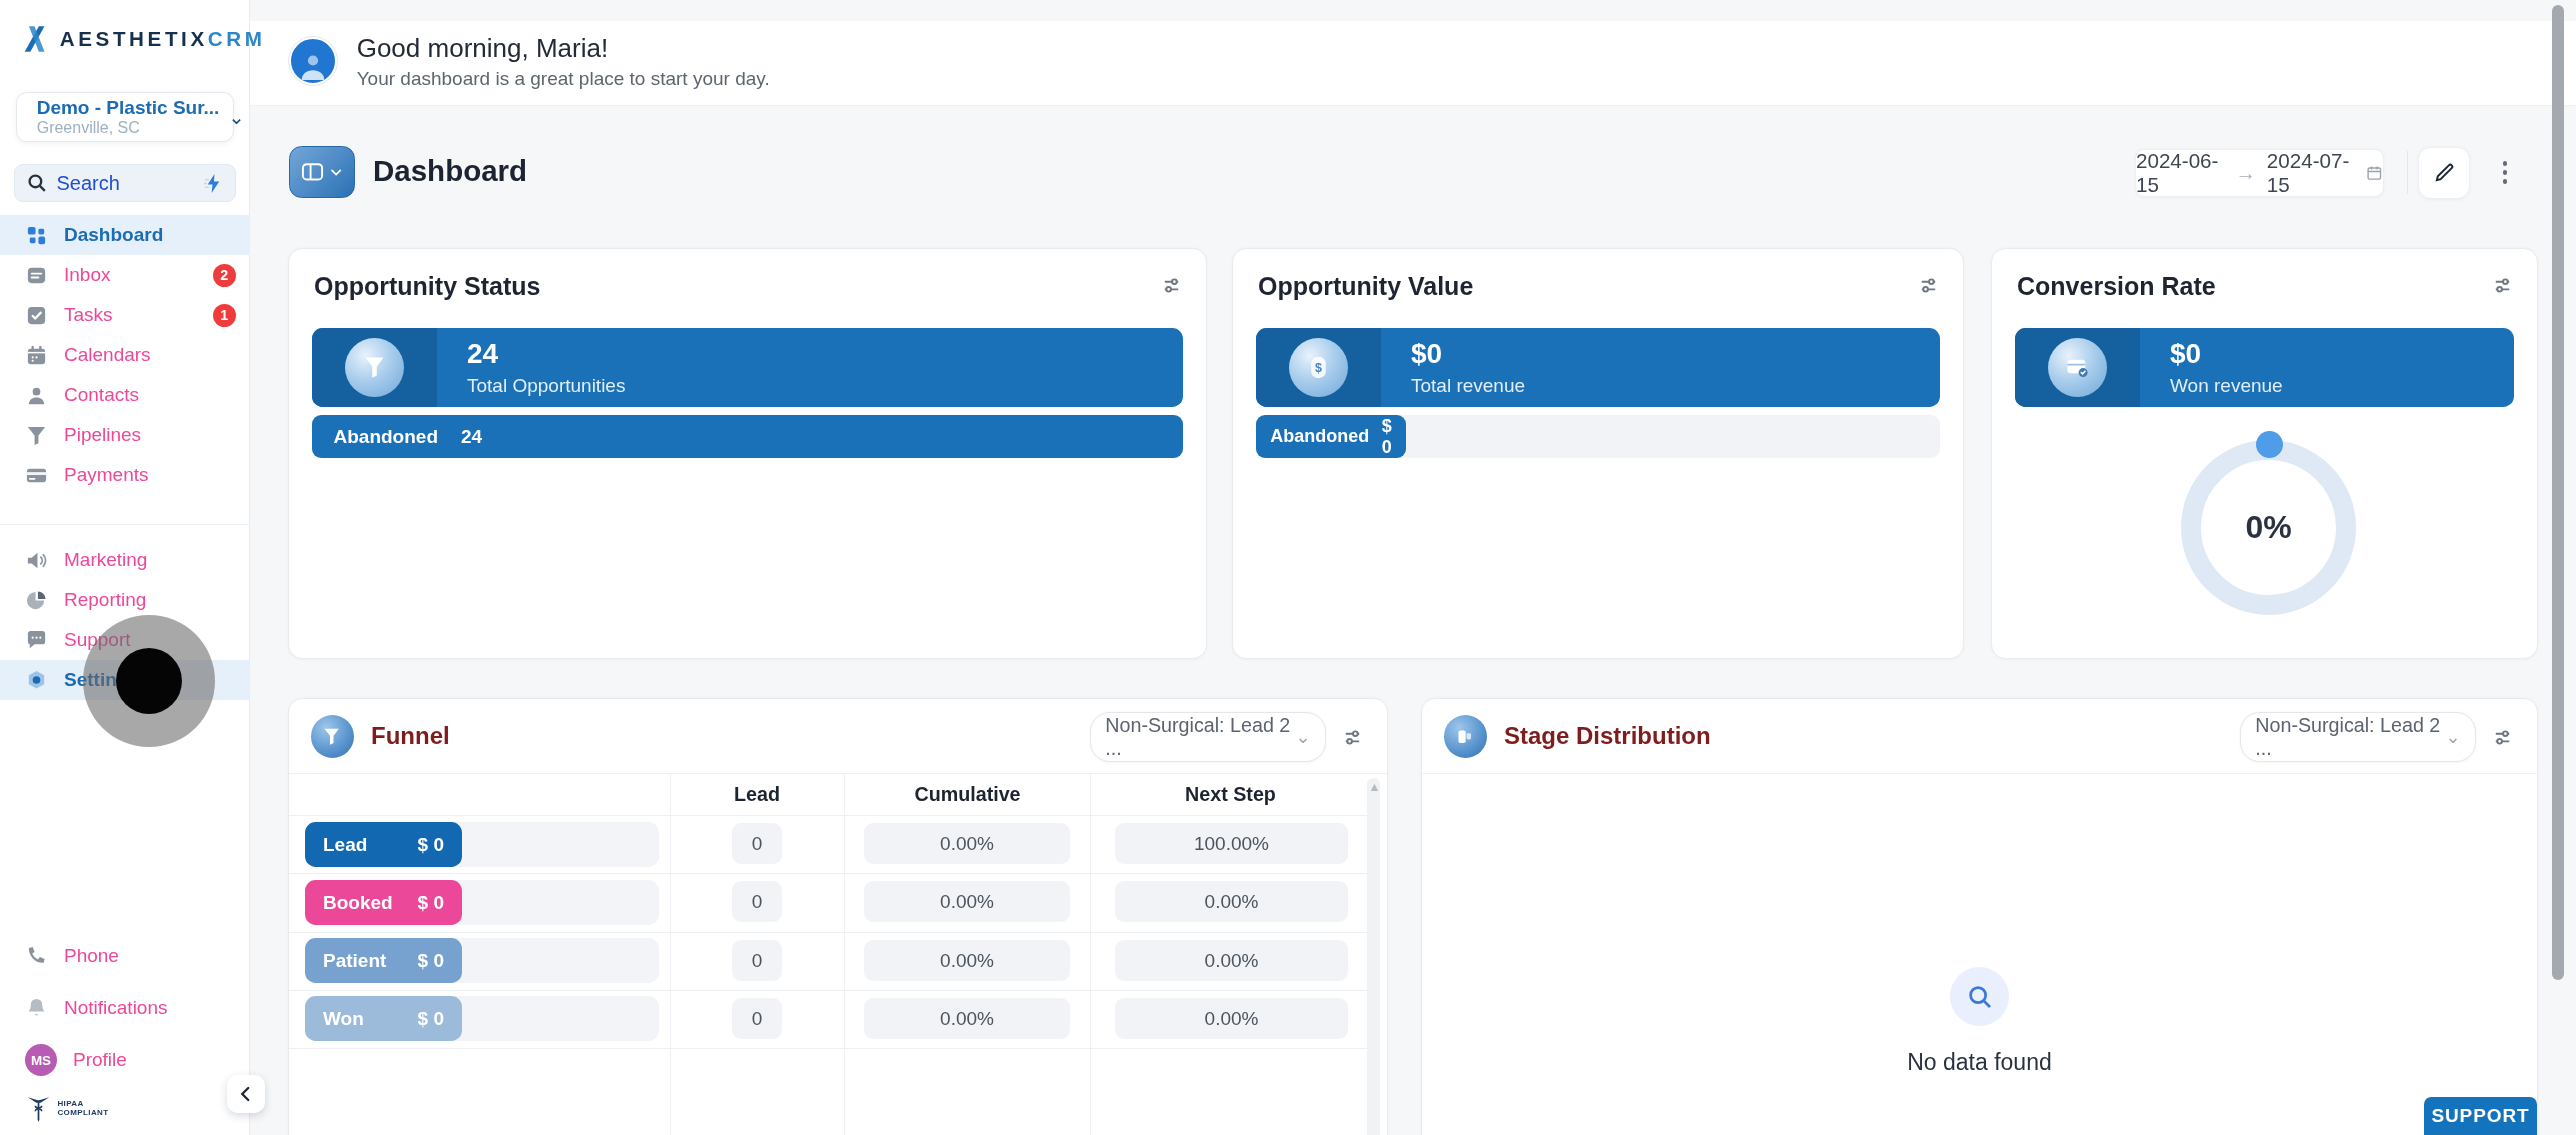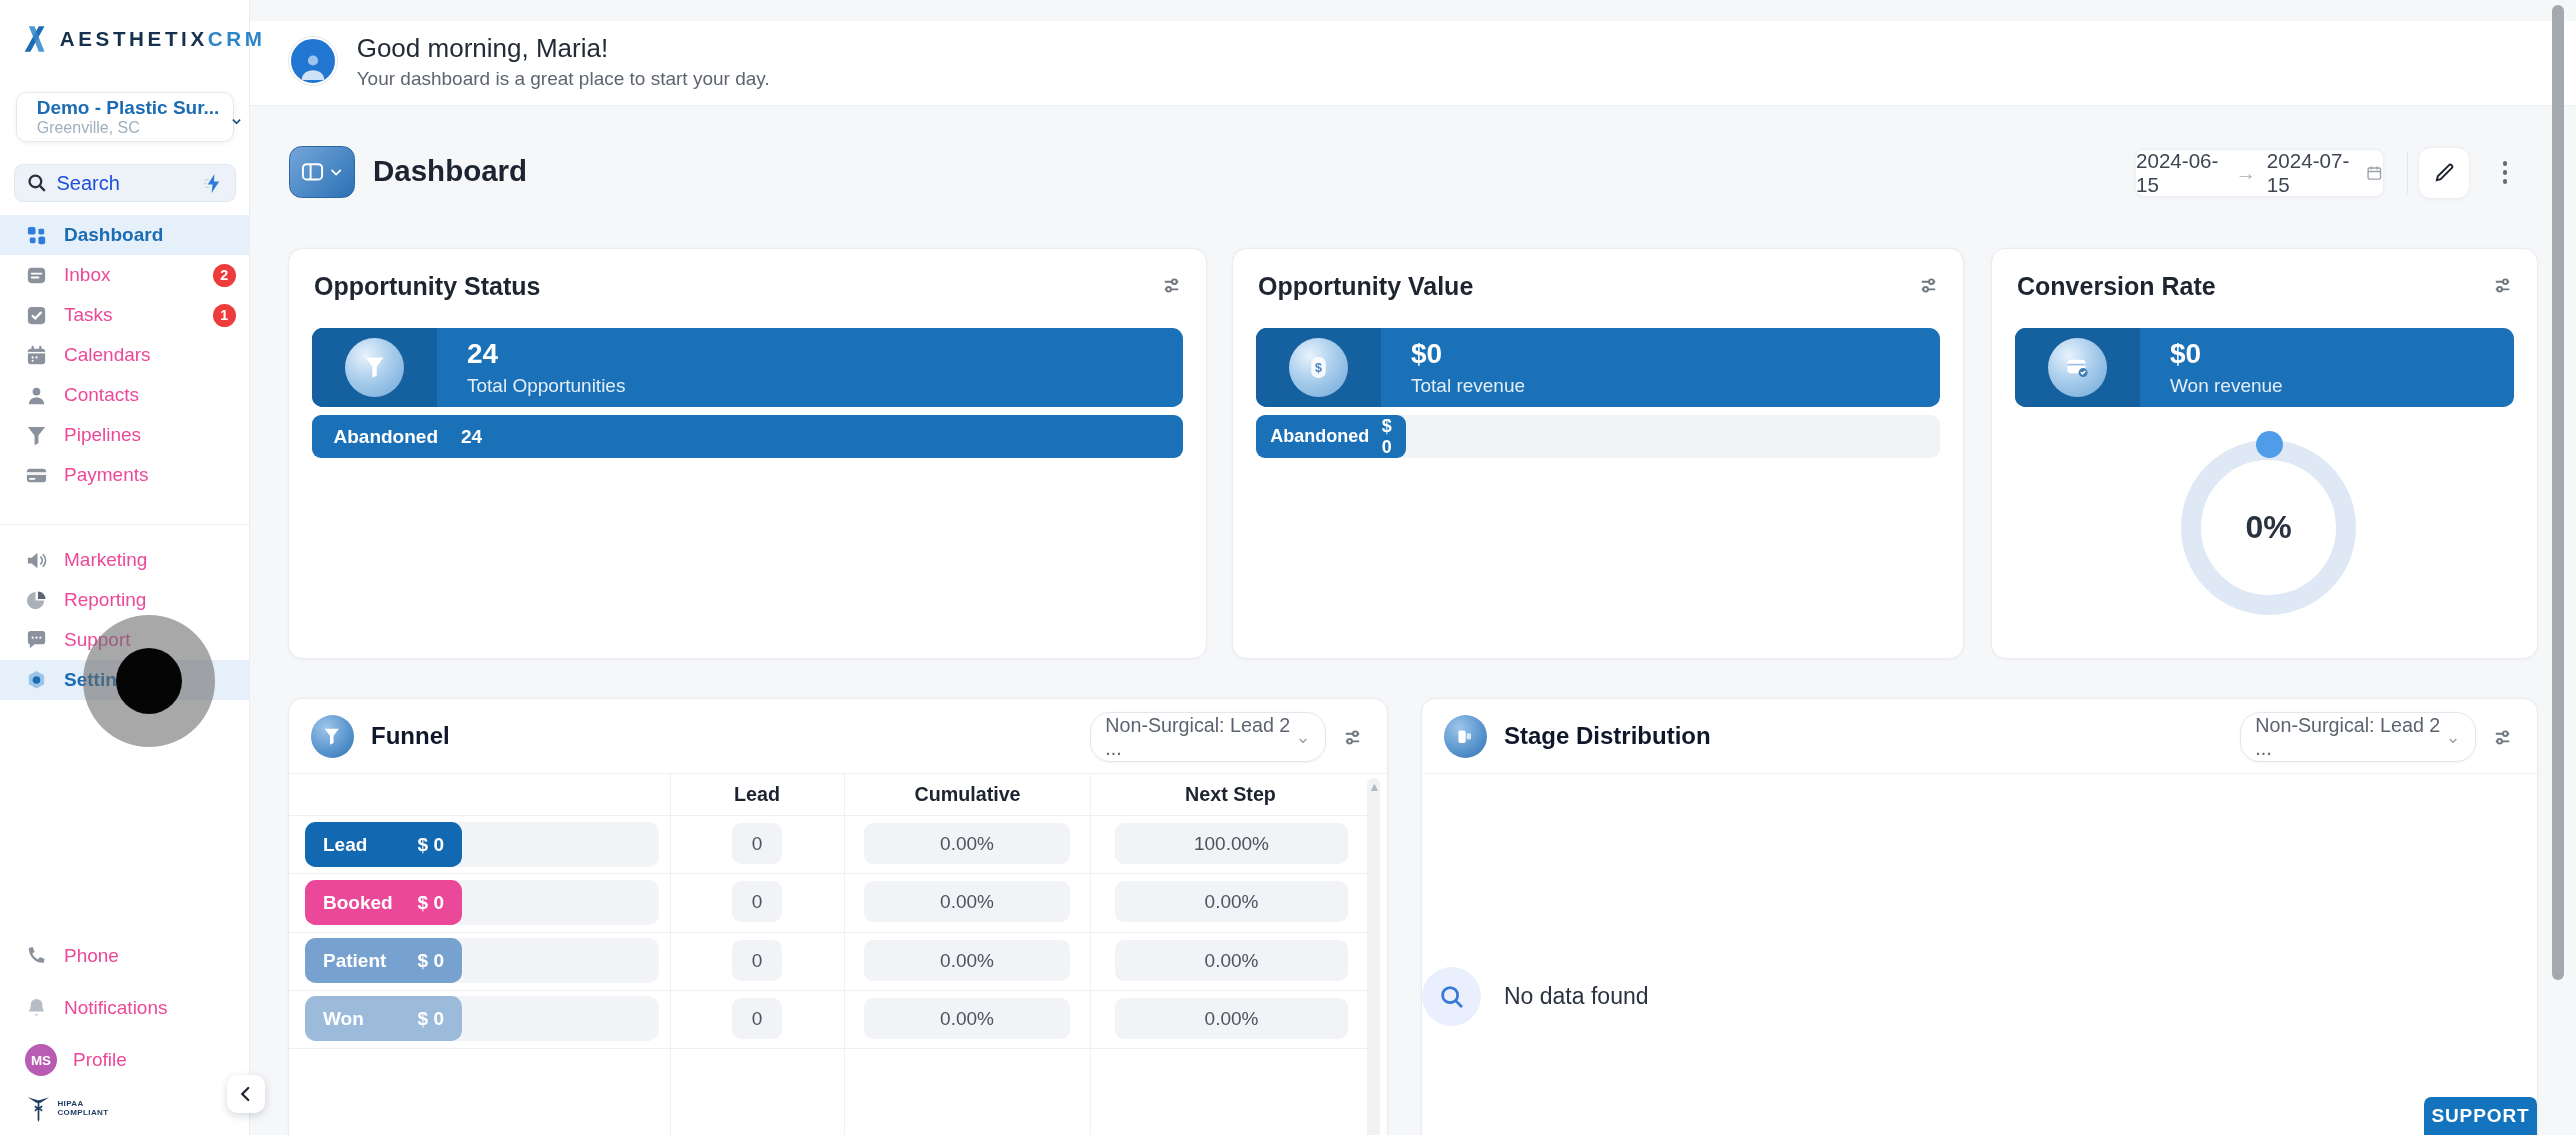--- a/index.html
+++ b/index.html
@@ -102,41 +102,41 @@
   .donut { position:absolute; left:189px; top:191px; width:175px; height:175px; border-radius:50%;
     border:20.6px solid #dfe8f5; display:flex; align-items:center; justify-content:center; }
   .donut-text { font-size:32px; font-weight:600; color:#2a3240; }
   .donut-dot { position:absolute; left:264px; top:182px; width:27px; height:27px; border-radius:50%; background:#4f9ce8; }
 
   
   .chart-head { position:absolute; left:0; right:0; top:0; height:75px; border-bottom:0.9px solid #eef0f3; }
   .chart-ic { position:absolute; left:21.5px; top:16px; width:43px; height:43px; border-radius:50%;
     background:radial-gradient(circle at 35% 30%, #9ec6ea 0%, #5b96cf 55%, #2f6fae 100%);
     display:flex; align-items:center; justify-content:center; }
-  .chart-title { position:absolute; left:82px; top:23px; font-size:24px; font-weight:700; color:#0f172a; }
+  .chart-title { position:absolute; left:82px; top:23px; font-size:24px; font-weight:700; color:#7f1d1d; }
   .filter-pill { position:absolute; top:12.5px; height:50px; width:236px; background:#fff; border:0.9px solid #e3e7ec;
     border-radius:20px; box-shadow:0 0.9px 2.7px rgba(30,50,80,.05); display:flex; align-items:center; padding:0 14.3px;
     font-size:19.7px; color:#5b6370; cursor:pointer; }
   .filter-pill .chev { margin-left:auto; color:#9aa1ab; font-size:18px; }
 
   
   .col-line { position:absolute; top:75px; bottom:0; border-left:0.9px solid #eef0f3; }
   .thead { position:absolute; top:75px; height:41px; font-size:19.7px; font-weight:700; color:#1c2430;
     display:flex; align-items:center; justify-content:center; }
   .frow-sep { position:absolute; left:0; right:18px; border-top:0.9px solid #eef1f4; }
   .stage-track { position:absolute; left:16px; width:354px; height:45px; border-radius:10.7px; background:#f2f4f7; }
   .stage-pill { position:absolute; left:16px; width:157px; height:45px; border-radius:10.7px; display:flex; align-items:center;
     justify-content:space-between; padding:0 18px; color:#fff; font-size:19px; font-weight:600; }
   .chip { position:absolute; height:41px; background:#f1f3f6; border-radius:9px; display:flex; align-items:center;
     justify-content:center; font-size:19px; color:#4c545f; }
   .tbl-scroll { position:absolute; right:7.2px; top:79px; bottom:9px; width:12.5px; background:#f1f2f4; border-radius:6.3px; }
   .tbl-scroll .up { position:absolute; top:1.8px; left:0.9px; color:#b4bac2; font-size:12.5px; }
 
   
-  .empty-wrap { position:absolute; left:0; right:0; top:268px; display:flex; flex-direction:row; align-items:center; gap:23px; }
+  .empty-wrap { position:absolute; left:0; right:0; top:268px; display:flex; flex-direction:column; align-items:center; gap:23px; }
   .empty-ic { width:59px; height:59px; border-radius:50%; background:#e9effc; display:flex; align-items:center; justify-content:center; }
   .empty-text { font-size:23px; color:#2a3240; }
 
   .support-btn { position:absolute; right:39px; bottom:0; width:113px; height:38px; background:#1473bd; color:#fff;
     font-size:19px; font-weight:700; letter-spacing:0.9px; border-radius:7.2px 7.2px 0 0; display:flex; align-items:center;
     justify-content:center; cursor:pointer; z-index:30; }
 
   .win-scrollbar { position:absolute; right:12.5px; top:5.4px; width:11.6px; height:975px; border-radius:6.3px; background:#a4a9af; z-index:40; }
 
   svg { display:block; }

